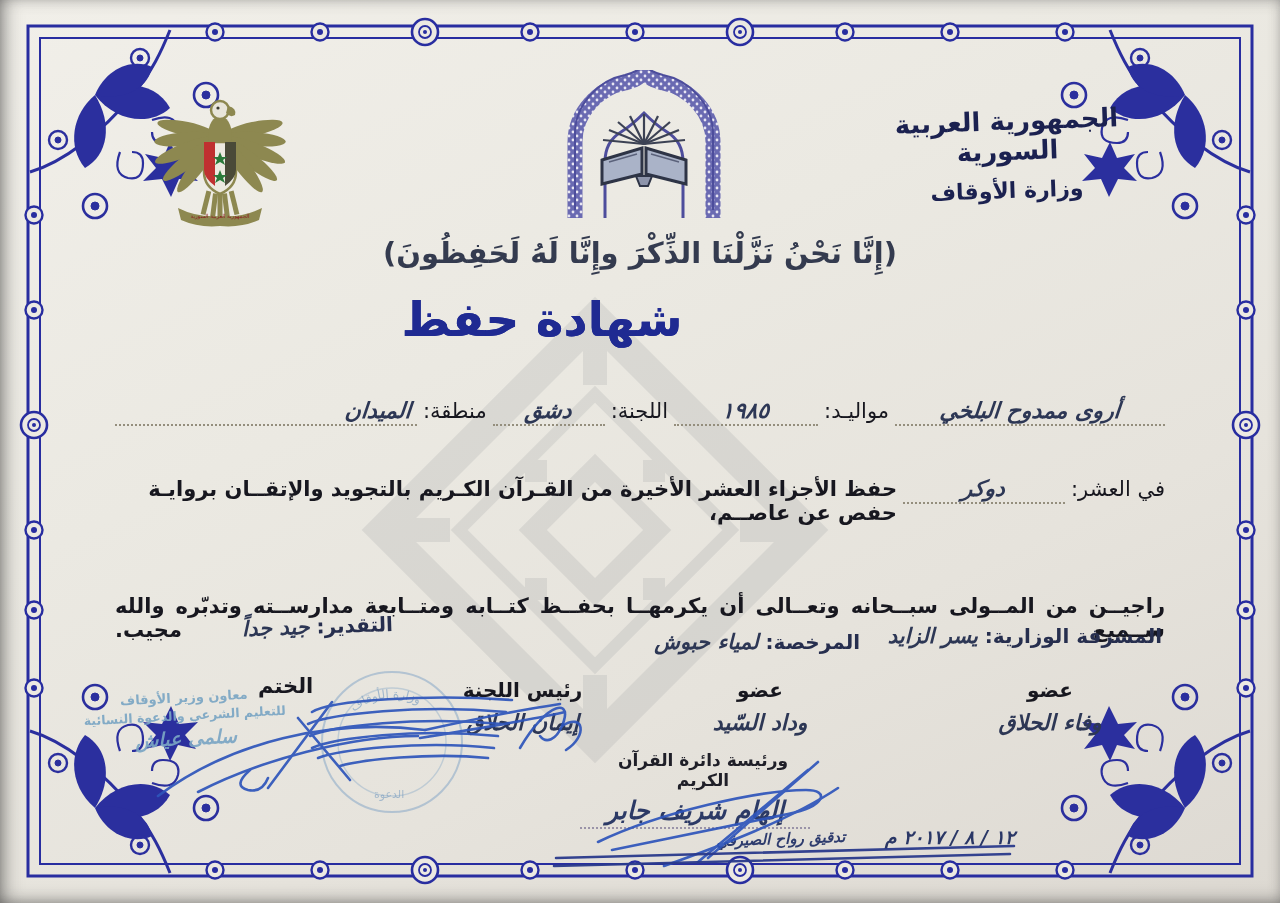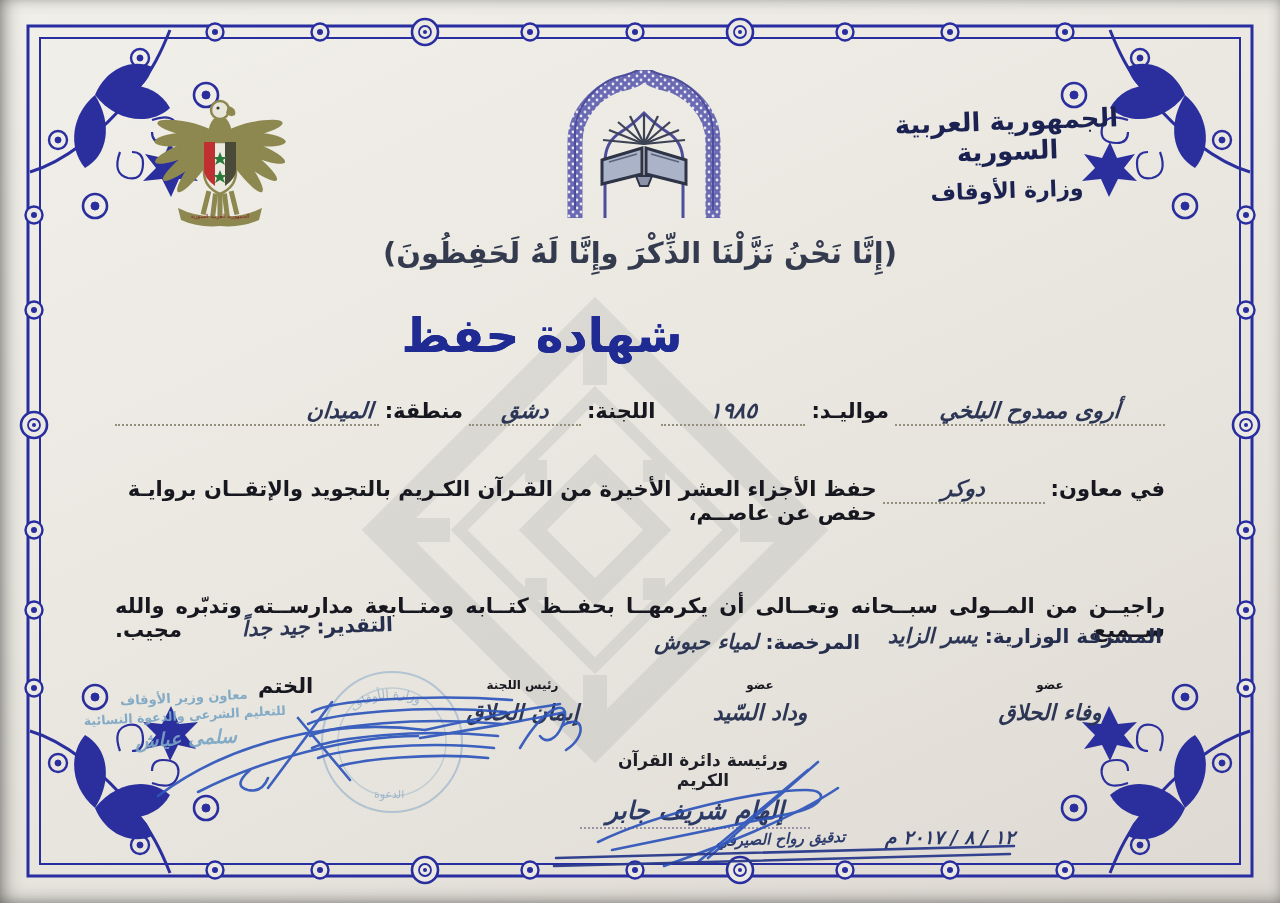--- a/index.html
+++ b/index.html
@@ -14,32 +14,32 @@
       inset 12px 0 20px -10px rgba(50,50,50,.6),
       inset -6px 0 14px -8px rgba(90,90,90,.35),
       inset 0 -10px 18px -10px rgba(60,60,60,.5),
       inset 0 8px 16px -10px rgba(110,110,110,.3);
   }
   .abs{position:absolute;}
   svg{display:block;}
   .layer{position:absolute;left:0;top:0;pointer-events:none;}
 
   
-  .print{font-weight:700;color:#17171f;}
+  .print{font-weight:400;color:#17171f;}
   .script{font-style:italic;font-weight:600;color:#2d3755;letter-spacing:.3px;}
   .val{border-bottom:2px dotted #948e7d;text-align:center;font-size:22px;padding:0 6px 1px 6px;}
   .val .script{display:inline-block;transform:skewX(-5deg);}
 
   .hdr-right{right:118px;top:106px;width:310px;text-align:center;direction:rtl;color:#1b2150;}
   .hdr-right .rep{font-size:26px;font-weight:800;transform:rotate(-2deg);}
   .hdr-right .min{font-size:22px;font-weight:800;margin-top:12px;transform:rotate(-2deg);}
 
   .verse{top:236px;left:0;width:1280px;text-align:center;direction:rtl;
          font-size:29px;font-weight:700;color:#343b4f;}
-  .title{top:308px;left:0;width:1084px;text-align:center;direction:rtl;
+  .title{top:292px;left:0;width:1084px;text-align:center;direction:rtl;
          font-size:47px;font-weight:800;color:#1f2a92;text-shadow:0 0 .6px #1f2a92;}
 
   .bodyline{left:115px;right:115px;direction:rtl;display:flex;align-items:baseline;
             gap:6px;font-size:21px;}
   .l1{top:398px;}
   .l2{top:476px;}
   .l3{top:552px;left:115px;right:115px;direction:rtl;font-size:21px;font-weight:800;
       color:#17171f;text-align:justify;text-align-last:justify;margin-top:42px;}
   .v-name{width:258px;}
   .v-birth{width:132px;}
@@ -48,21 +48,21 @@
   .v-mosque{width:150px;}
   .achv{flex:1;font-weight:800;color:#17171f;}
 
   .offc{direction:rtl;font-size:20px;color:#262e4e;font-weight:700;}
   .sup{top:624px;right:118px;width:305px;}
   .lic{top:630px;left:598px;width:262px;}
   .grade{top:616px;left:158px;width:235px;transform:rotate(-2deg);}
   .offc .script{font-size:21px;}
 
   .comm{direction:rtl;text-align:center;}
-  .comm .role{font-size:12px;font-weight:800;color:#17171f;}
+  .comm .role{font-size:20px;font-weight:800;color:#17171f;}
   .comm .name{font-size:22px;margin-top:8px;}
   .mem1{top:678px;left:935px;width:230px;}
   .mem2{top:678px;left:645px;width:230px;}
   .chair{top:678px;left:415px;width:215px;}
 
   .seal-label{top:674px;left:258px;font-size:21px;font-weight:700;color:#17171f;direction:rtl;}
   .deputy{top:690px;left:80px;width:210px;text-align:center;direction:rtl;
           color:#7ba6c4;transform:rotate(-3deg);opacity:.92;}
   .deputy .d1{font-size:13px;font-weight:700;}
   .deputy .d2{font-size:12.5px;font-weight:700;margin-top:3px;}
@@ -244,21 +244,21 @@
     <span class="val v-name"><span class="script">أروى ممدوح البلخي</span></span>
     <span class="print">مواليـد:</span>
     <span class="val v-birth"><span class="script">١٩٨٥</span></span>
     <span class="print">اللجنة:</span>
     <span class="val v-gov"><span class="script">دشق</span></span>
     <span class="print">منطقة:</span>
     <span class="val v-district"><span class="script">الميدان</span></span>
   </div>
 
   <div class="abs bodyline l2">
-    <span class="print">في معاون:</span>
+    <span class="print">في العشر:</span>
     <span class="val v-mosque"><span class="script">دوكر</span></span>
     <span class="achv">حفظ الأجزاء العشر الأخيرة من القـرآن الكـريم بالتجويد والإتقــان بروايـة حفص عن عاصــم،</span>
   </div>
 
   <div class="abs l3">راجيــن من المــولى سبــحانه وتعــالى أن يكرمهــا بحفــظ كتــابه ومتــابعة مدارســته وتدبّره والله ســميع مجيب.</div>
 
   <div class="abs offc sup">
     <span>المشرفة الوزارية:</span>
     <span class="script">يسر الزايد</span>
   </div>

